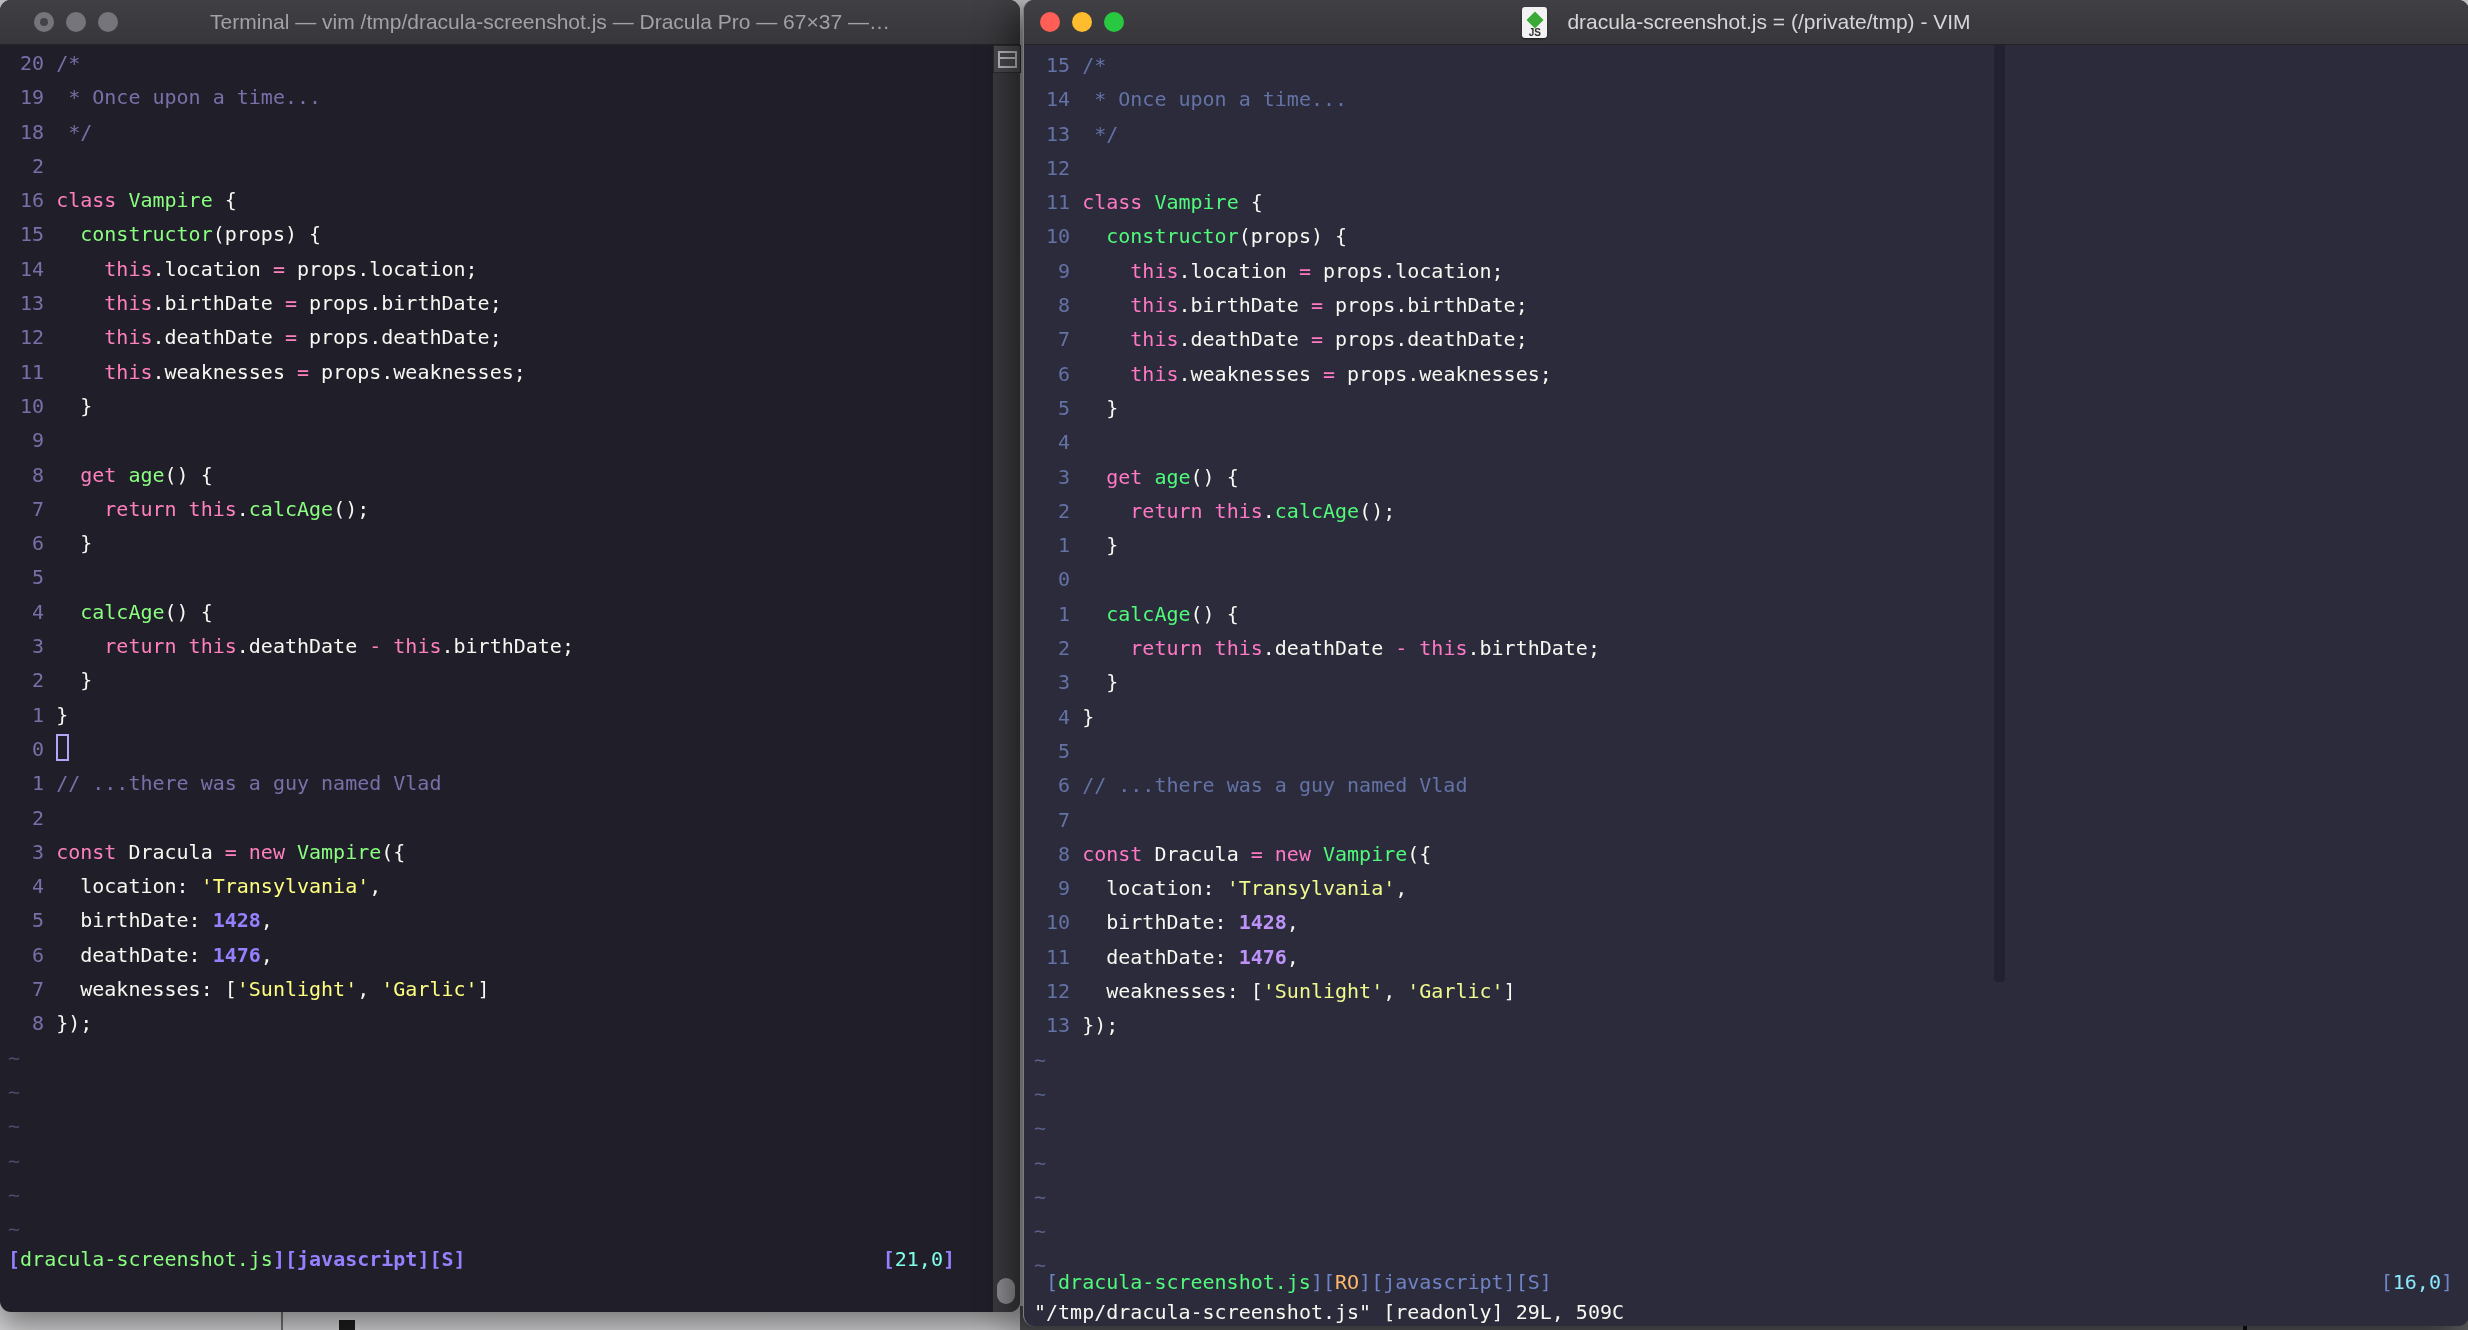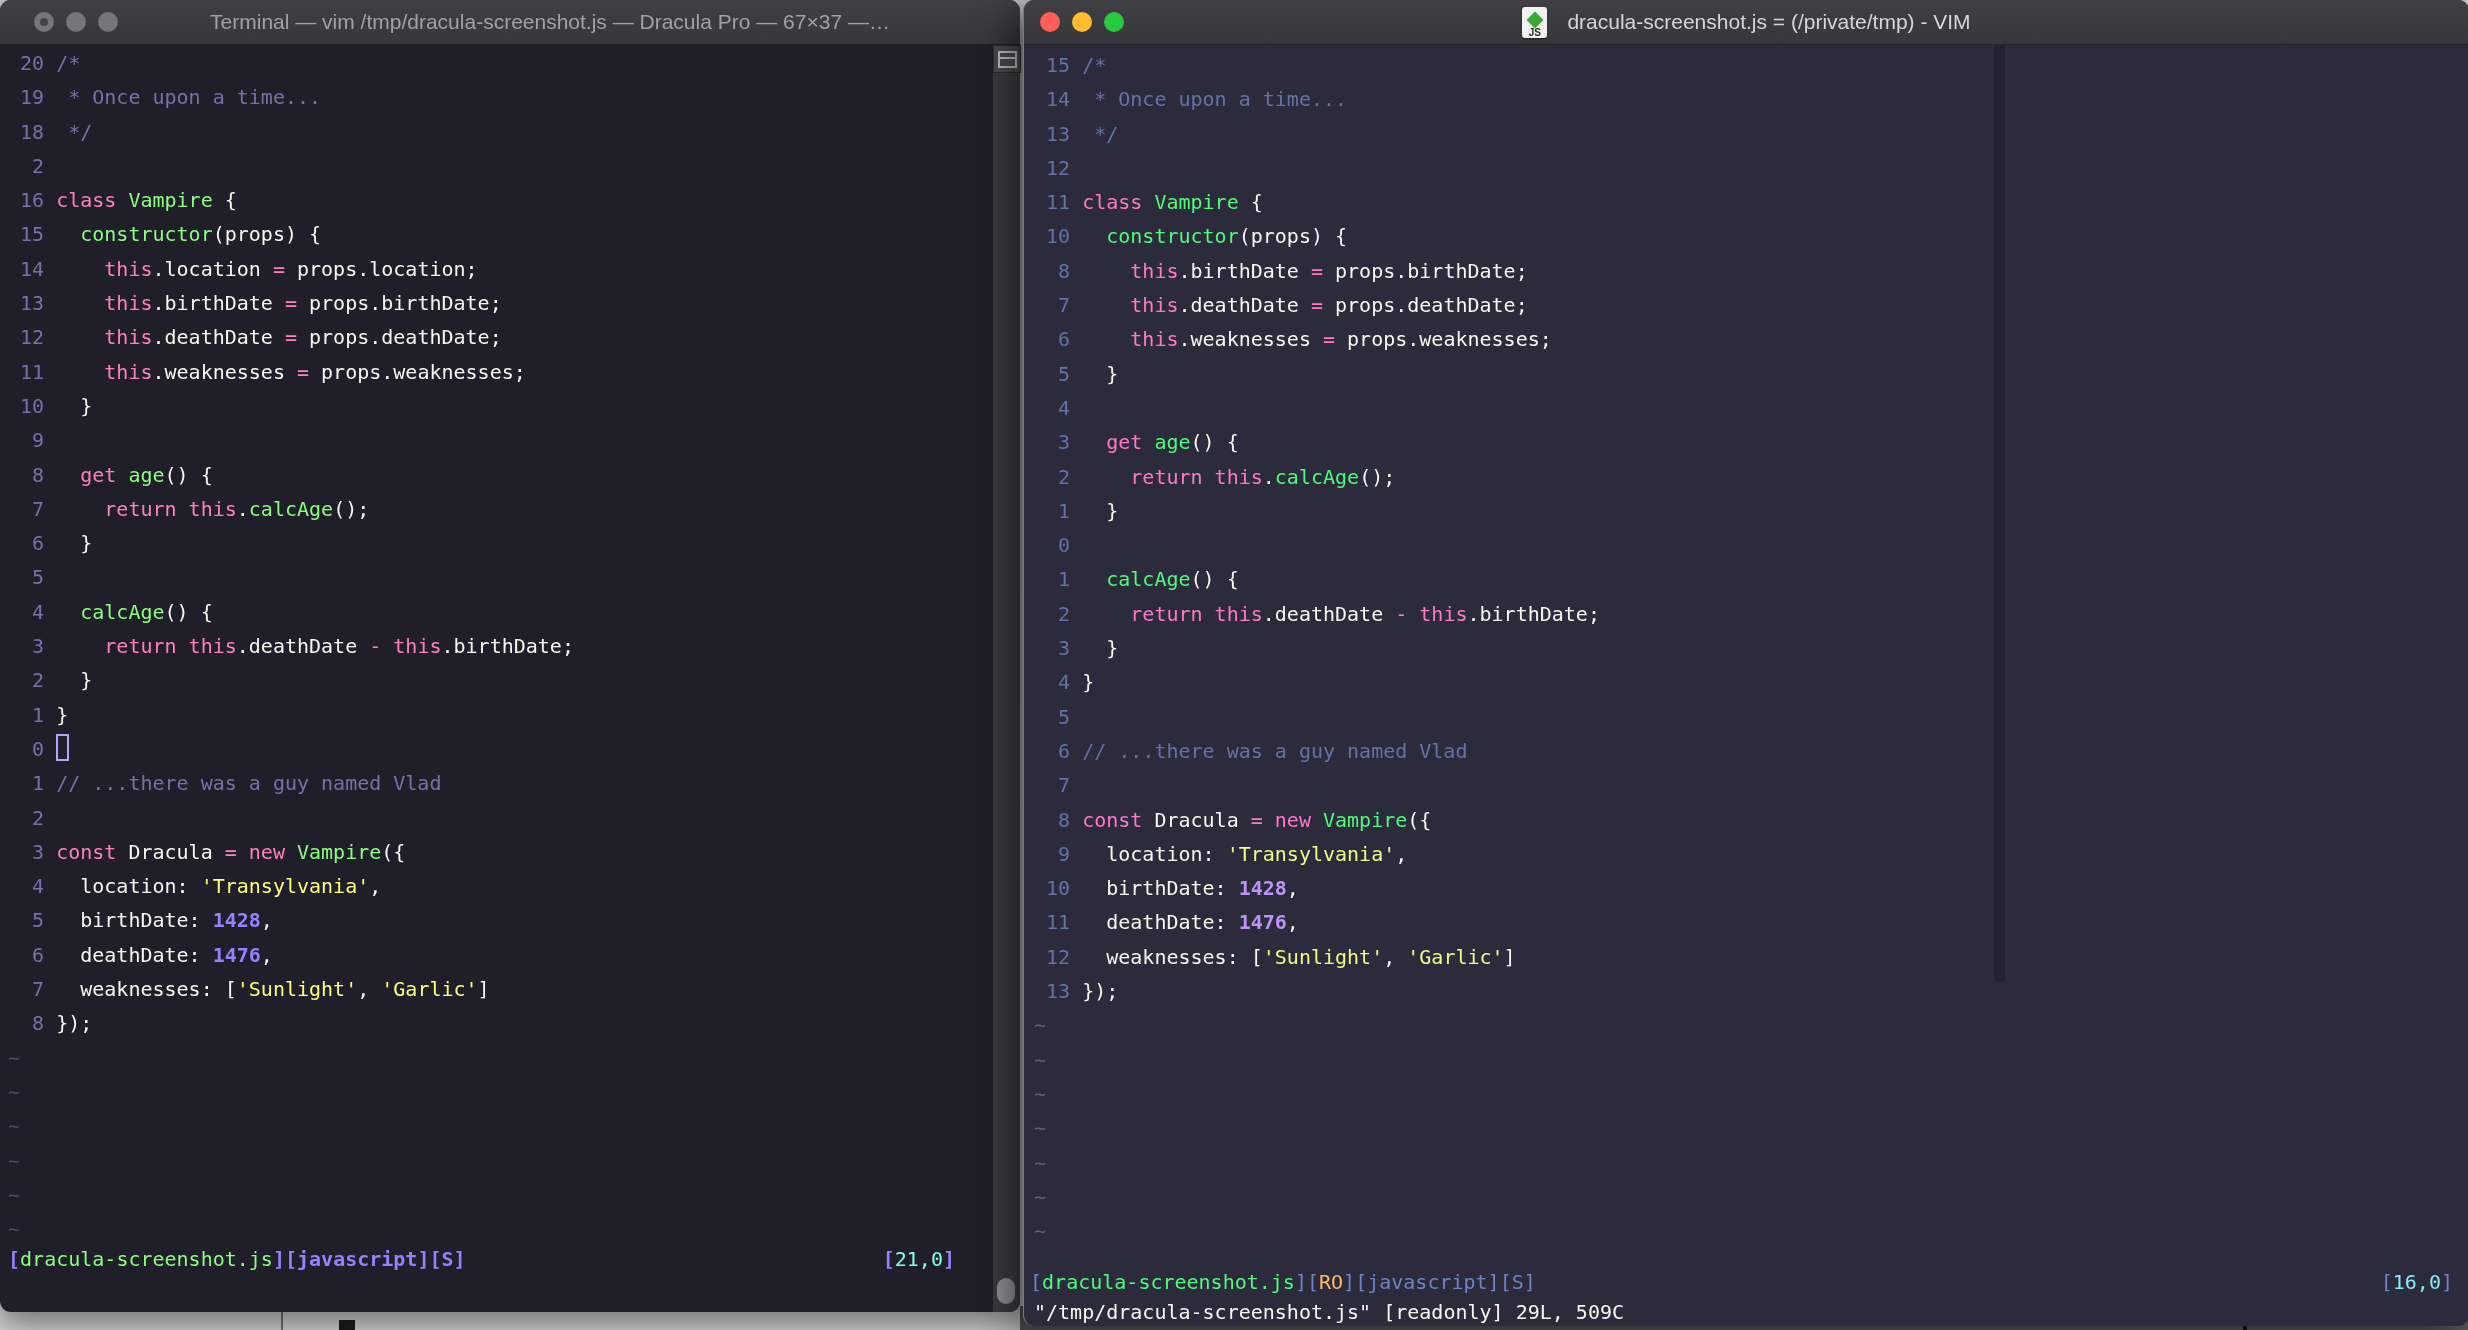--- a/index.html
+++ b/index.html
@@ -65,21 +65,21 @@
        box-shadow:0 1px 2px rgba(0,0,0,.5);}
   .doc-diamond{position:absolute;left:50%;top:7px;width:12px;height:12px;
                transform:translateX(-50%) rotate(45deg);background:#39a935;}
   .doc-js{position:absolute;bottom:0;width:100%;text-align:center;
           font:bold 10px "Liberation Sans",sans-serif;color:#2e2e2e;}
   .vim-title{position:static;flex:0 1 auto;color:#d6d6d8;font-family:"Liberation Sans",sans-serif;
              font-size:21px;}
   .win-right .buffer{top:48px;left:10px;}
   .vscroll{position:absolute;left:970px;top:44px;width:11px;height:938px;background:#222130;
            border-radius:4px;}
-  .win-right .statusline{top:1270px;left:6px;right:16px;}
+  .win-right .statusline{top:1270px;left:22px;right:16px;}
   .win-right .cmdline{top:1300px;left:10px;}
 </style>
 </head>
 <body>
 
 <div class="screen">
 
   <div class="strip-right"></div>
   <div class="bg-edge"></div>
   <div class="bg-glyph"></div>
@@ -162,20 +162,21 @@
       </div>
     </div>
 
     <div class="buffer" id="right-buffer">
         <div class="row"><span class="gutter">15</span><span class="code"><span class="c-comment">/*</span></span></div>
         <div class="row"><span class="gutter">14</span><span class="code"><span class="c-comment"> * Once upon a time...</span></span></div>
         <div class="row"><span class="gutter">13</span><span class="code"><span class="c-comment"> */</span></span></div>
         <div class="row"><span class="gutter">12</span><span class="code"></span></div>
         <div class="row"><span class="gutter">11</span><span class="code"><span class="c-pink">class</span><span class="c-green"> Vampire</span><span class="c-fg"> {</span></span></div>
         <div class="row"><span class="gutter">10</span><span class="code"><span class="c-fg">  </span><span class="c-green">constructor</span><span class="c-fg">(props) {</span></span></div>
+        <div class="row"><span class="gutter">9</span><span class="code"><span class="c-fg">    </span><span class="c-pink">this</span><span class="c-fg">.location </span><span class="c-pink">=</span><span class="c-fg"> props.location;</span></span></div>
         <div class="row"><span class="gutter">8</span><span class="code"><span class="c-fg">    </span><span class="c-pink">this</span><span class="c-fg">.birthDate </span><span class="c-pink">=</span><span class="c-fg"> props.birthDate;</span></span></div>
         <div class="row"><span class="gutter">7</span><span class="code"><span class="c-fg">    </span><span class="c-pink">this</span><span class="c-fg">.deathDate </span><span class="c-pink">=</span><span class="c-fg"> props.deathDate;</span></span></div>
         <div class="row"><span class="gutter">6</span><span class="code"><span class="c-fg">    </span><span class="c-pink">this</span><span class="c-fg">.weaknesses </span><span class="c-pink">=</span><span class="c-fg"> props.weaknesses;</span></span></div>
         <div class="row"><span class="gutter">5</span><span class="code"><span class="c-fg">  }</span></span></div>
         <div class="row"><span class="gutter">4</span><span class="code"></span></div>
         <div class="row"><span class="gutter">3</span><span class="code"><span class="c-fg">  </span><span class="c-pink">get</span><span class="c-green"> age</span><span class="c-fg">() {</span></span></div>
         <div class="row"><span class="gutter">2</span><span class="code"><span class="c-fg">    </span><span class="c-pink">return</span><span class="c-fg"> </span><span class="c-pink">this</span><span class="c-fg">.</span><span class="c-green">calcAge</span><span class="c-fg">();</span></span></div>
         <div class="row"><span class="gutter">1</span><span class="code"><span class="c-fg">  }</span></span></div>
         <div class="row"><span class="gutter">0</span><span class="code"></span></div>
         <div class="row"><span class="gutter">1</span><span class="code"><span class="c-fg">  </span><span class="c-green">calcAge</span><span class="c-fg">() {</span></span></div>

